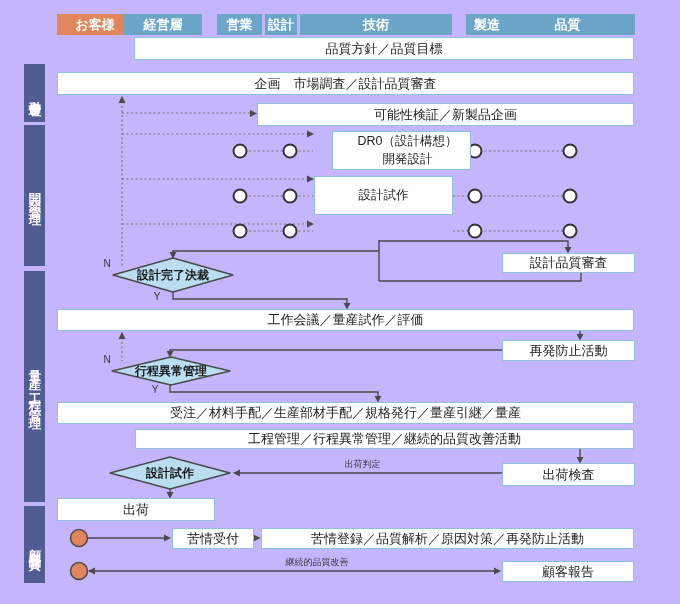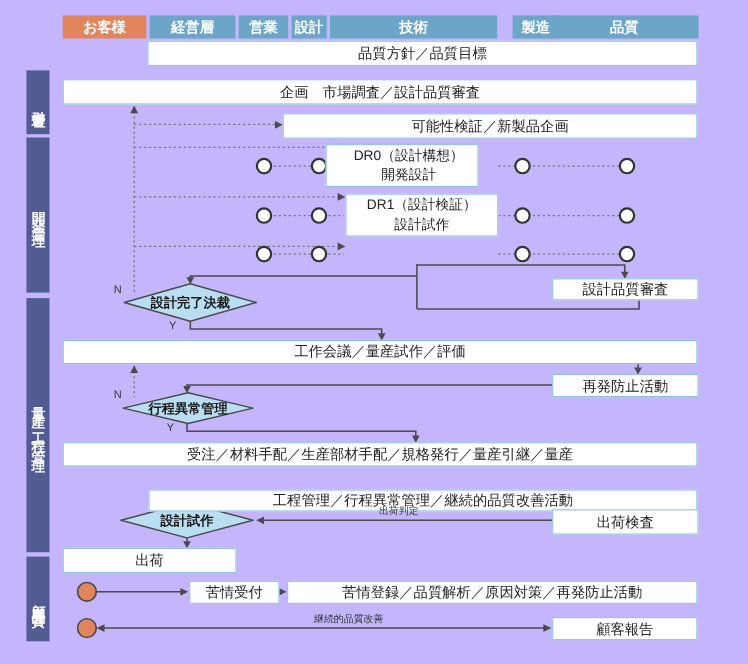--- a/index.html
+++ b/index.html
@@ -116,50 +116,49 @@
       <polygon points="170,457 230,473 170,489 110,473"></polygon>
     </g>
 
     <g fill="#E0855C" stroke="#4A4A4A" stroke-width="1.5">
       <circle cx="79" cy="538" r="8.5"></circle>
       <circle cx="79" cy="571" r="8.5"></circle>
     </g>
   </svg>
 
   <div class="hcell customer" style="left:57px;width:76px;">お客様</div>
-  <div class="hcell" style="left:136px;width:78px;text-align:center;">経営層</div>
+  <div class="hcell" style="left:124px;width:78px;text-align:center;">経営層</div>
   <div class="hcell" style="left:217px;width:45px;">営業</div>
   <div class="hcell" style="left:265px;width:32px;">設計</div>
   <div class="hcell" style="left:300px;width:152px;">技術</div>
   <div class="hcell" style="left:455px;width:42px;margin-left:11px;">製造</div>
   <div class="hcell" style="left:500px;width:135px;">品質</div>
 
   <div class="sbar" style="top:64px;height:58px;letter-spacing:1px;">引合管理</div>
   <div class="sbar" style="top:125px;height:141px;letter-spacing:7px;">開発管理</div>
   <div class="sbar" style="top:271px;height:231px;letter-spacing:8px;">量産・工程管理</div>
   <div class="sbar" style="top:506px;height:77px;letter-spacing:3px;">顧客品質</div>
 
   <div class="fbox" style="left:134px;top:37px;width:500px;height:23px;">品質方針／品質目標</div>
   <div class="fbox" style="left:57px;top:72px;width:577px;height:23px;">企画　市場調査／設計品質審査</div>
   <div class="fbox" style="left:257px;top:103px;width:377px;height:23px;">可能性検証／新製品企画</div>
 
-  <div class="fbox two" style="left:296px;top:131px;width:139px;height:39px;padding-left:12px;">
+  <div class="fbox two" style="left:332px;top:131px;width:139px;height:39px;padding-left:12px;">
     <span>DR0（設計構想）</span>
     <span>開発設計</span>
   </div>
   <div class="fbox two" style="left:314px;top:176px;width:139px;height:39px;">
-    <span>DR1（設計検証）</span>
     <span>設計試作</span>
   </div>
 
   <div class="fbox" style="left:502px;top:253px;width:133px;height:20px;">設計品質審査</div>
   <div class="fbox" style="left:57px;top:309px;width:577px;height:22px;">工作会議／量産試作／評価</div>
   <div class="fbox" style="left:502px;top:340px;width:133px;height:21px;">再発防止活動</div>
   <div class="fbox" style="left:57px;top:402px;width:577px;height:22px;">受注／材料手配／生産部材手配／規格発行／量産引継／量産</div>
-  <div class="fbox" style="left:135px;top:429px;width:499px;height:20px;margin-top:16px;">工程管理／行程異常管理／継続的品質改善活動</div>
+  <div class="fbox" style="left:135px;top:429px;width:499px;height:20px;">工程管理／行程異常管理／継続的品質改善活動</div>
   <div class="fbox" style="left:502px;top:463px;width:133px;height:23px;">出荷検査</div>
   <div class="fbox" style="left:57px;top:498px;width:158px;height:23px;">出荷</div>
   <div class="fbox" style="left:172px;top:528px;width:82px;height:21px;">苦情受付</div>
   <div class="fbox" style="left:261px;top:528px;width:373px;height:21px;">苦情登録／品質解析／原因対策／再発防止活動</div>
   <div class="fbox" style="left:502px;top:561px;width:132px;height:21px;">顧客報告</div>
 
   <div class="dlabel" style="left:113px;top:266px;width:120px;height:18px;">設計完了決裁</div>
   <div class="dlabel" style="left:111px;top:362px;width:120px;height:18px;">行程異常管理</div>
   <div class="dlabel" style="left:110px;top:464px;width:120px;height:18px;">設計試作</div>
 

